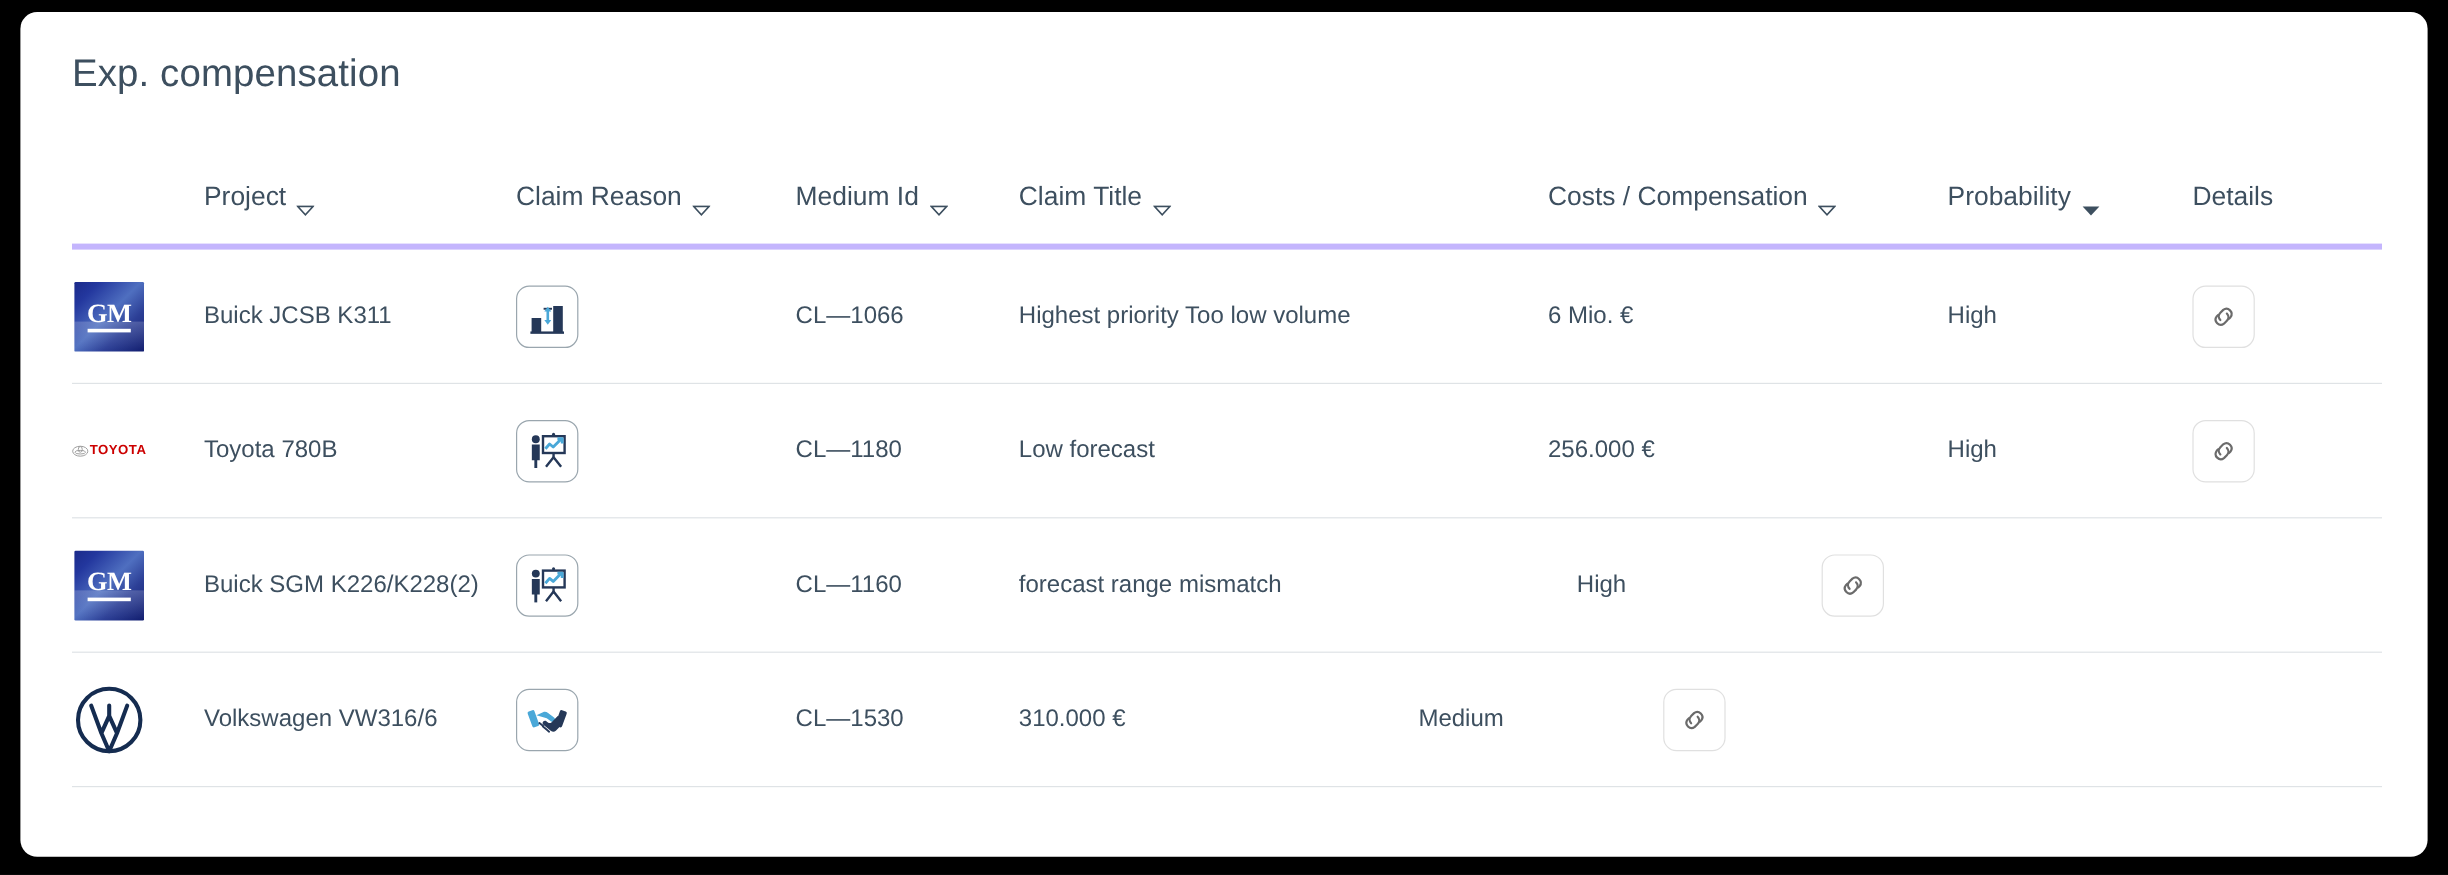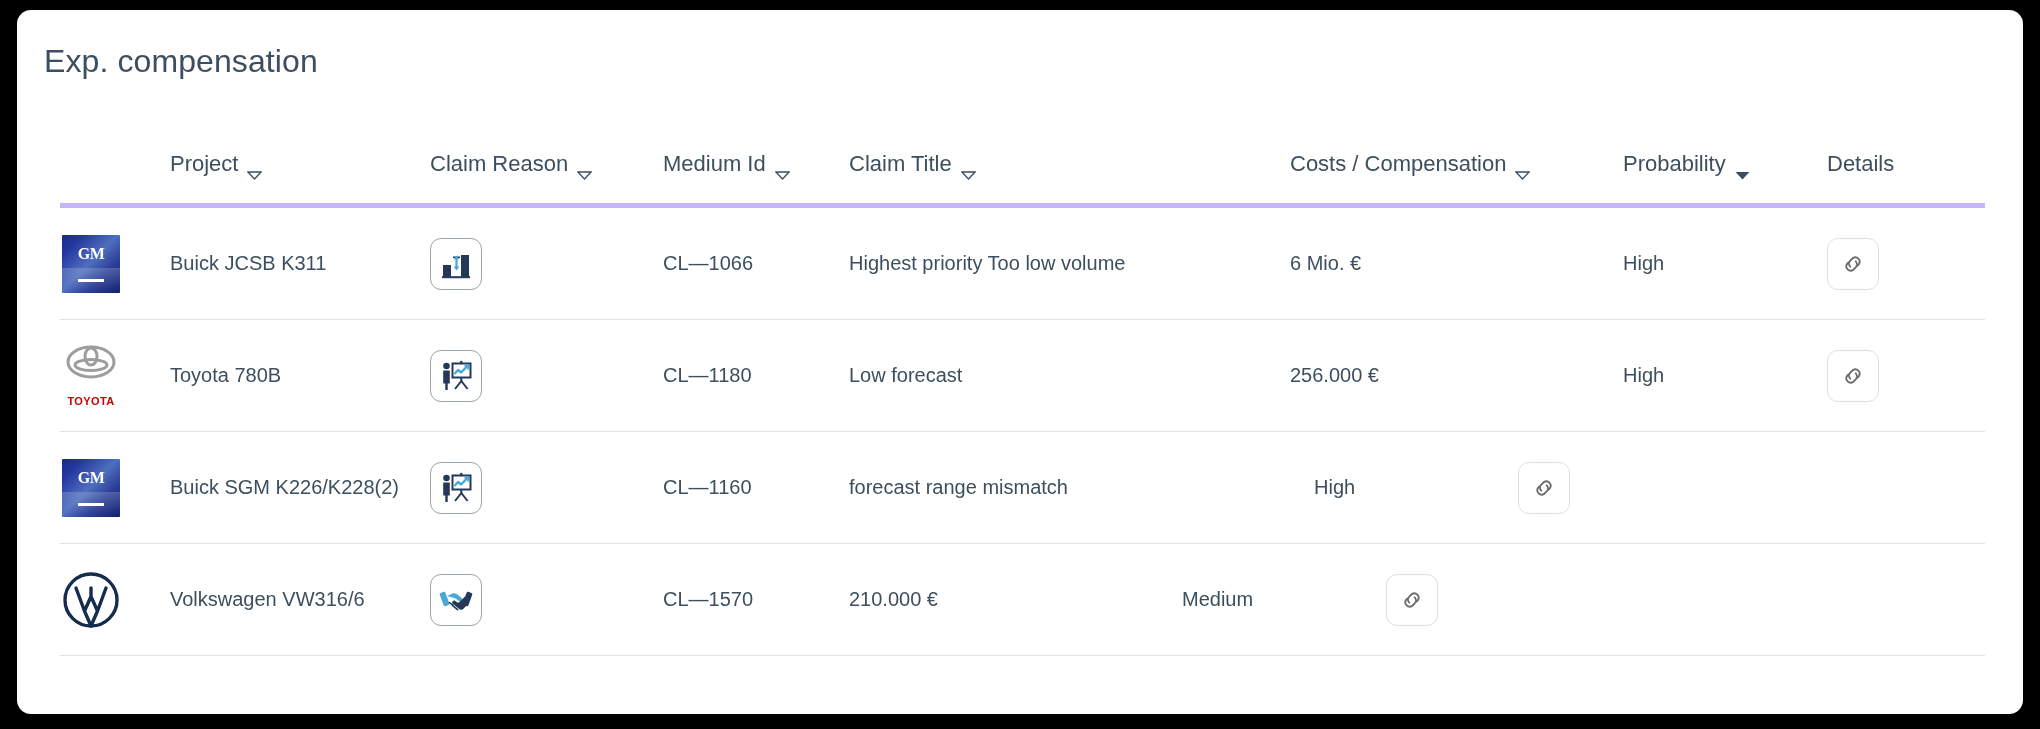--- a/index.html
+++ b/index.html
@@ -21,21 +21,21 @@
     width: 2006px;
     height: 704px;
     background: #ffffff;
     border-radius: 14px;
     box-sizing: border-box;
     overflow: hidden;
   }
 
   .card-title {
     position: absolute;
-    left: 27px;
+    left: 43px;
     top: 33px;
     font-size: 32px;
     font-weight: 400;
     color: #3d4f5f;
     letter-spacing: 0.1px;
     white-space: nowrap;
   }
 
   .table {
     position: absolute;
@@ -119,36 +119,36 @@
     position: absolute;
     left: 0; right: 0; bottom: 0;
     height: 42%;
     background: linear-gradient(180deg, rgba(255,255,255,0.18), rgba(255,255,255,0));
     pointer-events: none;
   }
   .gm-text {
     color: #ffffff;
     font-family: "Liberation Serif", serif;
     font-weight: 700;
-    font-size: 16px;
+    font-size: 22px;
     line-height: 1;
     letter-spacing: -0.5px;
     border-bottom: 3px solid #ffffff;
-    padding-bottom: 17px;
+    padding-bottom: 2px;
     position: relative;
     z-index: 2;
   }
 
   .toyota-logo {
     width: 62px;
     height: 62px;
     display: flex;
-    flex-direction: column;
-    align-items: center;
-    justify-content: space-between;
+    flex-direction: row;
+    align-items: center;
+    justify-content: flex-end;
     gap: 1px;
   }
   .toyota-word {
     color: #cc0000;
     font-size: 11px;
     font-weight: 700;
     letter-spacing: 0.4px;
     line-height: 1;
   }
 
@@ -386,22 +386,22 @@
         <div class="reason-tile">
           <svg width="34" height="34" viewBox="0 0 34 34">
             <rect x="2.5" y="9" width="6" height="14" rx="1.4" fill="#4aa8d8" transform="rotate(-20 5.5 16)"></rect>
             <rect x="25.5" y="9" width="6" height="14" rx="1.4" fill="#253858" transform="rotate(20 28.5 16)"></rect>
             <path d="M8 13 l5.5 -2.5 c1.5 -0.7 3 -0.3 4.2 0.6 l5 3.8 c1 0.8 1.1 2.2 0.2 3 -0.8 0.8 -2 0.8 -2.9 0.1 l-3.4 -2.5" fill="#4aa8d8"></path>
             <path d="M26 13.5 l-5.5 5.5 c-0.7 0.7 -1.8 0.8 -2.6 0.2 l-1.6 -1.2 c-0.8 -0.6 -1.9 -0.5 -2.6 0.2 -0.8 0.8 -0.7 2 0.1 2.7 l6.4 5.2 c1.2 1 2.9 0.9 4 -0.2 l5.1 -5.1 z" fill="#253858"></path>
             <path d="M10.5 19.5 l3.2 2.6 M13.2 22.3 l3 2.4 M16 24.6 l2.6 2.1" stroke="#253858" stroke-width="1.6" stroke-linecap="round" fill="none"></path>
           </svg>
         </div>
       </div>
-      <div class="col-id td">CL—1570</div>
-      <div class="col-costs td">210.000 €</div>
+      <div class="col-id td">CL—1530</div>
+      <div class="col-costs td">310.000 €</div>
       <div class="col-prob td">Medium</div>
       <div class="col-details">
         <div class="details-btn">
           <svg width="26" height="26" viewBox="0 0 24 24" fill="none" stroke="#6b6b6b" stroke-width="1.7" stroke-linecap="round">
             <path d="M9.5 14.5 a4 4 0 0 1 0-5.6l2.2-2.2a4 4 0 0 1 5.6 5.6l-1.1 1.1"></path>
             <path d="M14.5 9.5 a4 4 0 0 1 0 5.6l-2.2 2.2a4 4 0 0 1-5.6-5.6l1.1-1.1"></path>
           </svg>
         </div>
       </div>
     </div>

